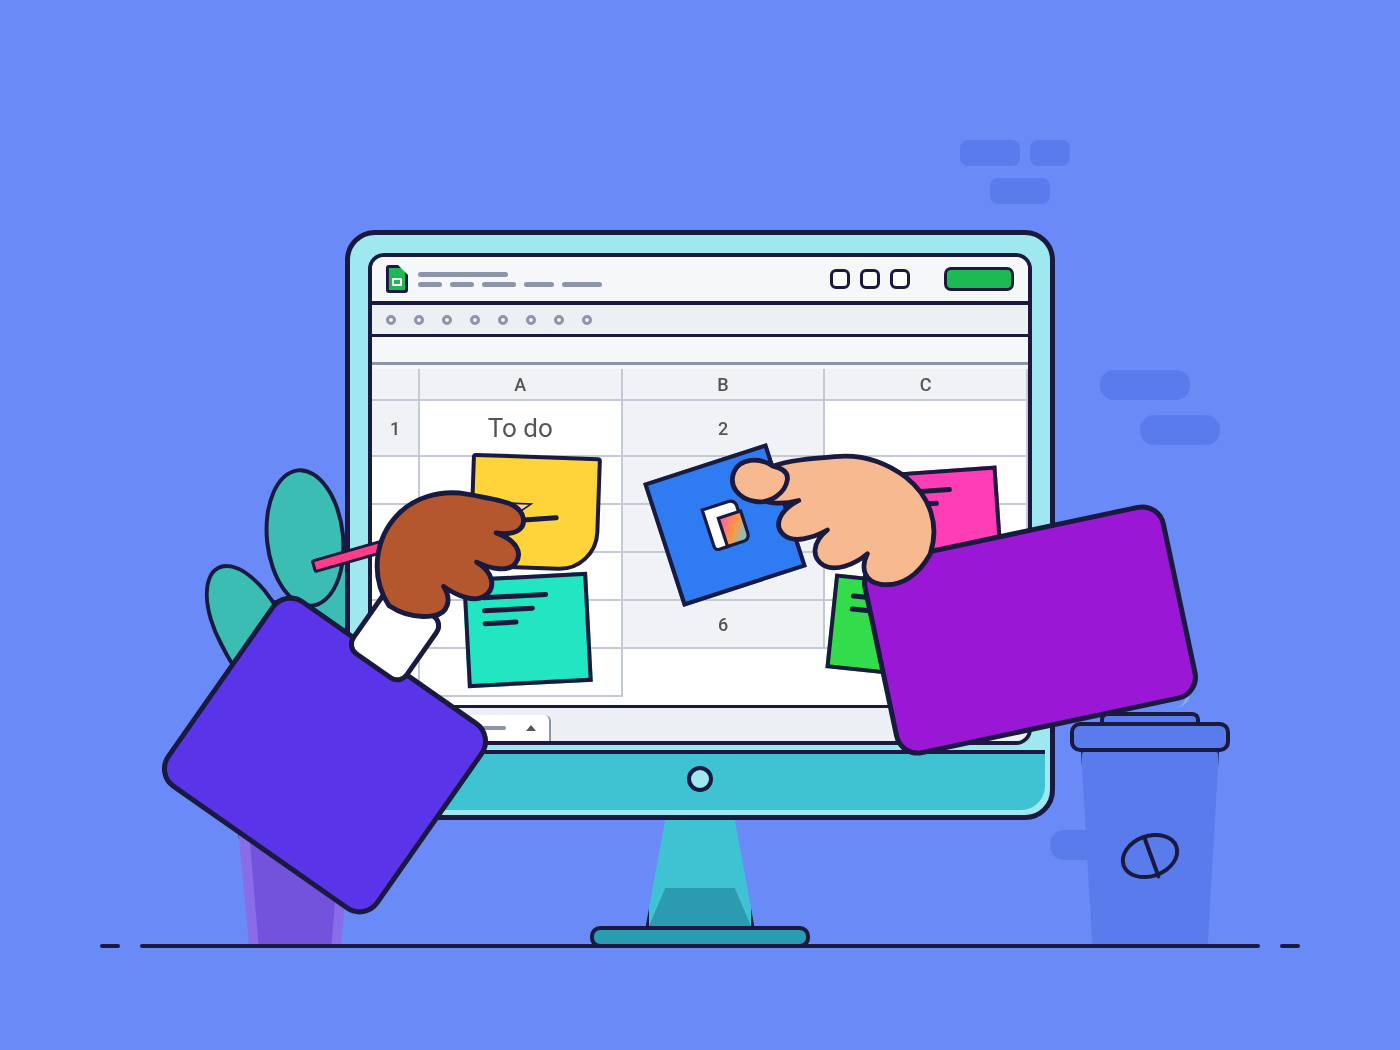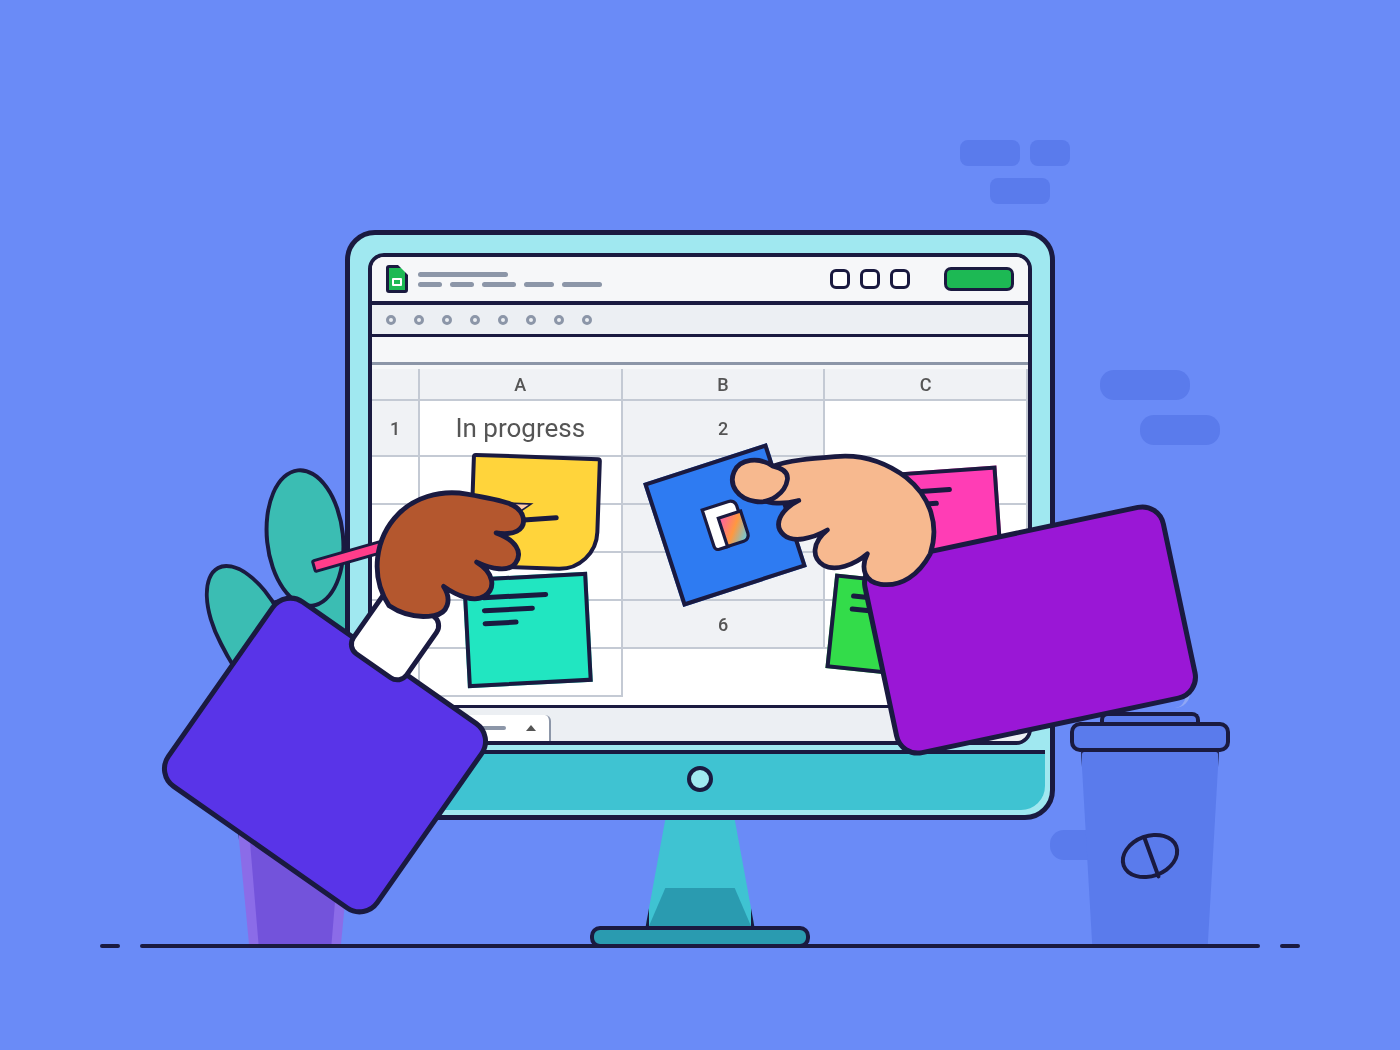--- a/index.html
+++ b/index.html
@@ -421,21 +421,21 @@
       </div>
       <div class="formula-bar"></div>
 
       <div class="sheet">
         <div class="corner"></div>
         <div class="colhdr">A</div>
         <div class="colhdr">B</div>
         <div class="colhdr">C</div>
 
         <div class="rowhdr">1</div>
-        <div class="hdrcell">In progress</div>
+        <div class="hdrcell">To do</div>
 
         <div class="rowhdr">2</div>
         <div></div>
           <div></div>
           <div></div>
         <div class="rowhdr">3</div>
         <div></div>
           <div></div>
           <div></div>
         <div class="rowhdr">4</div>

